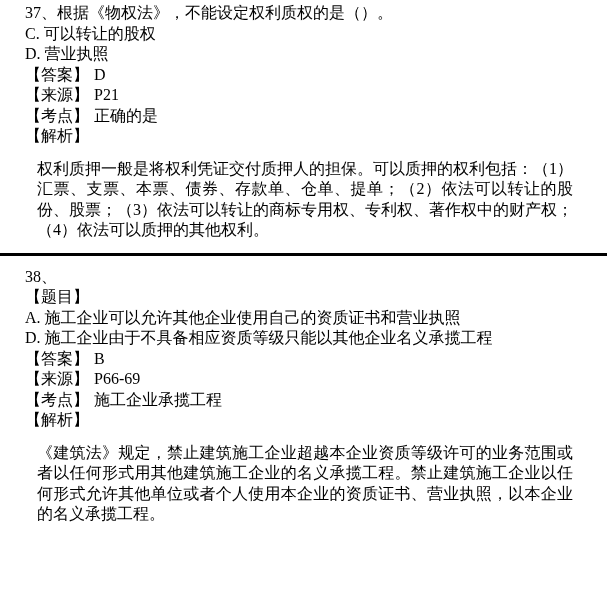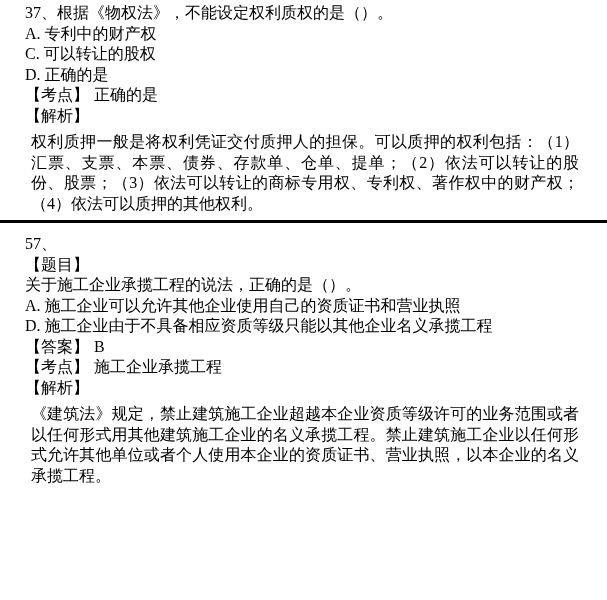--- a/index.html
+++ b/index.html
@@ -31,53 +31,54 @@
   }
   .label {
     display: inline;
   }
   .val {
     display: inline;
     margin-left: 5px;
     font-family: "Liberation Serif", "DejaVu Serif", serif;
   }
   p.analysis {
-    margin: 6px;
+    margin: 12px;
     text-align: justify;
     text-justify: inter-ideograph;
   }
   .divider {
     width: 607px;
     height: 3px;
     background: #000000;
     margin: 3px 0 4px 0;
   }
 </style>
 </head>
 <body>
 
 <div class="doc">
 
   <section class="section">
     <div class="line">37、根据《物权法》，不能设定权利质权的是（）。</div>
-    <div class="line">A. 专利中的财产权</div>
     <div class="line">C. 可以转让的股权</div>
-    <div class="line">D. 正确的是</div>
+    <div class="line">D. 营业执照</div>
+    <div class="line"><span class="label">【答案】</span><span class="val">D</span></div>
+    <div class="line"><span class="label">【来源】</span><span class="val">P21</span></div>
     <div class="line"><span class="label">【考点】</span><span class="val">正确的是</span></div>
     <div class="line">【解析】</div>
     <p class="analysis">权利质押一般是将权利凭证交付质押人的担保。可以质押的权利包括：（1）汇票、支票、本票、债券、存款单、仓单、提单；（2）依法可以转让的股份、股票；（3）依法可以转让的商标专用权、专利权、著作权中的财产权；（4）依法可以质押的其他权利。</p>
   </section>
 
   <div class="divider"></div>
 
   <section class="section second">
-    <div class="line">57、</div>
+    <div class="line">38、</div>
     <div class="line">【题目】</div>
-    <div class="line">关于施工企业承揽工程的说法，正确的是（）。</div>
     <div class="line">A. 施工企业可以允许其他企业使用自己的资质证书和营业执照</div>
     <div class="line">D. 施工企业由于不具备相应资质等级只能以其他企业名义承揽工程</div>
     <div class="line"><span class="label">【答案】</span><span class="val">B</span></div>
+    <div class="line"><span class="label">【来源】</span><span class="val">P66-69</span></div>
     <div class="line"><span class="label">【考点】</span><span class="val">施工企业承揽工程</span></div>
     <div class="line">【解析】</div>
     <p class="analysis">《建筑法》规定，禁止建筑施工企业超越本企业资质等级许可的业务范围或者以任何形式用其他建筑施工企业的名义承揽工程。禁止建筑施工企业以任何形式允许其他单位或者个人使用本企业的资质证书、营业执照，以本企业的名义承揽工程。</p>
   </section>
 
 </div>
 
 </body></html>

